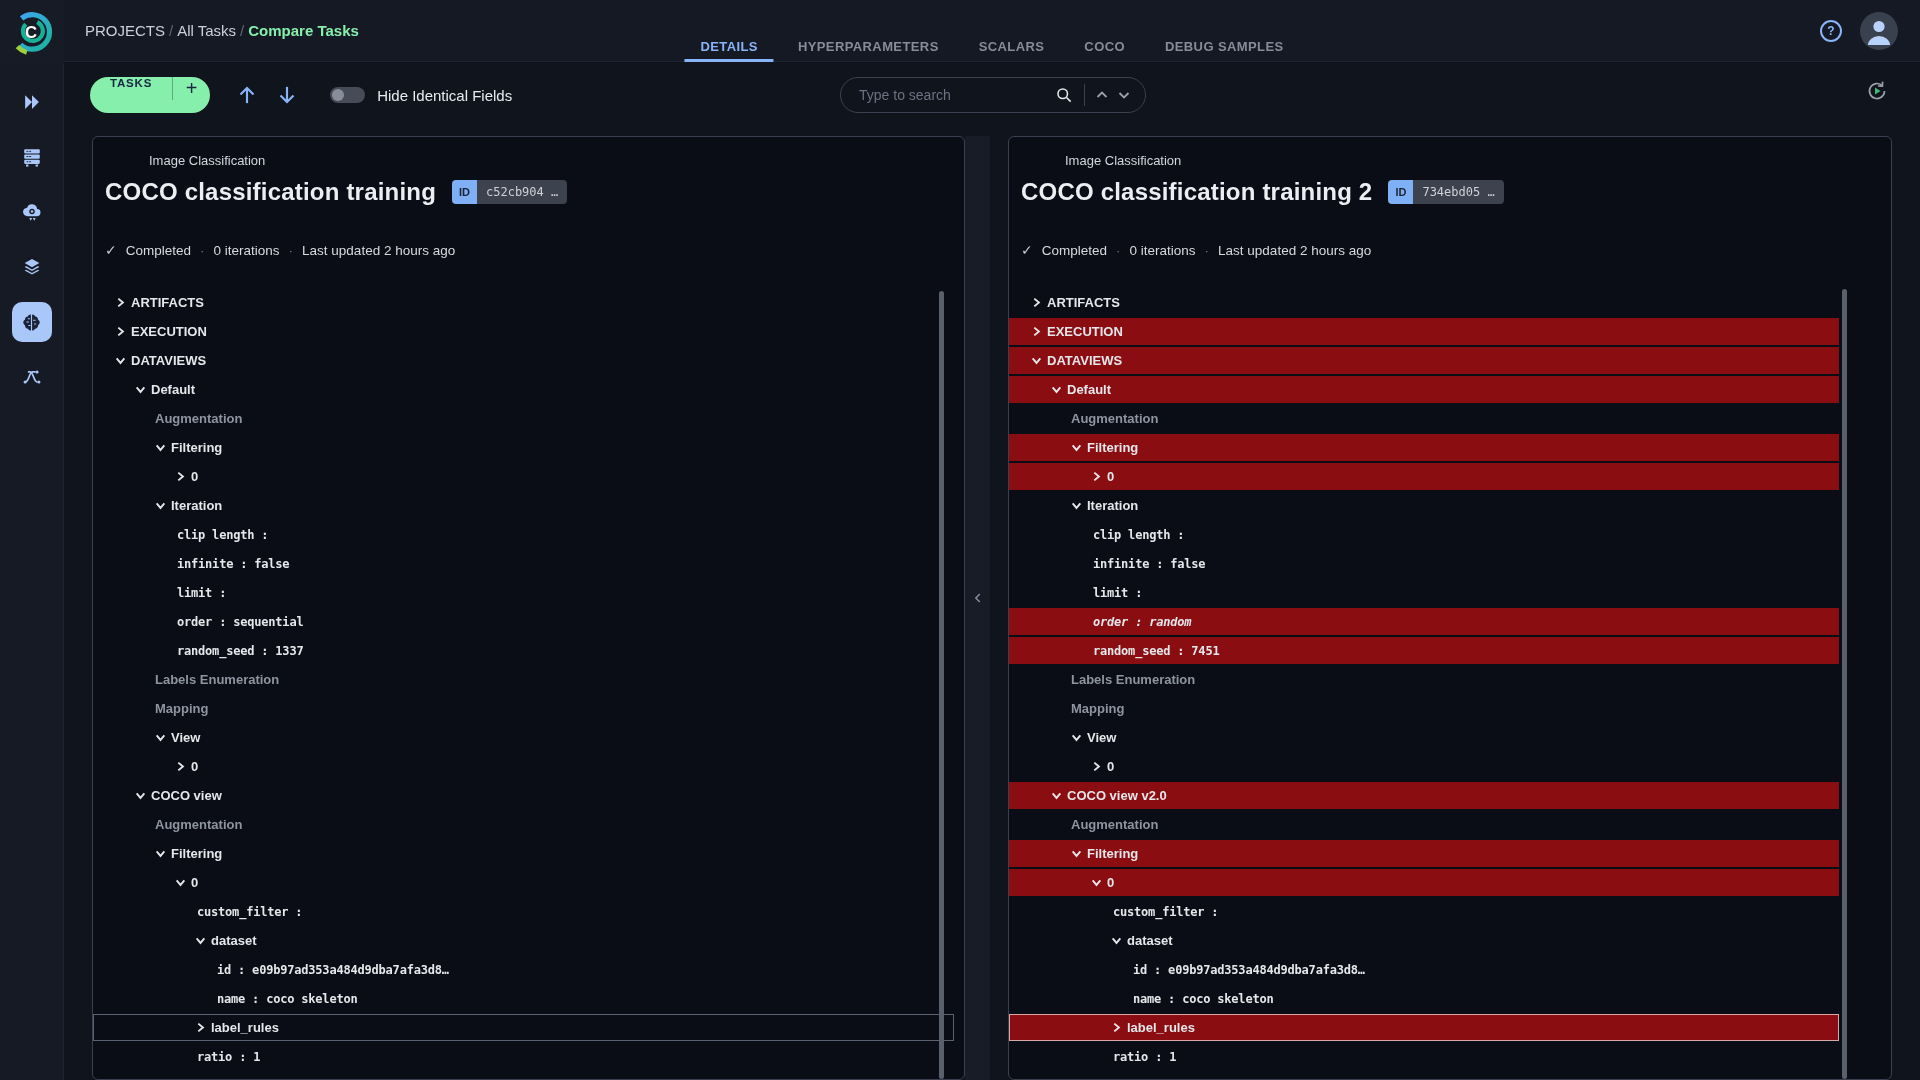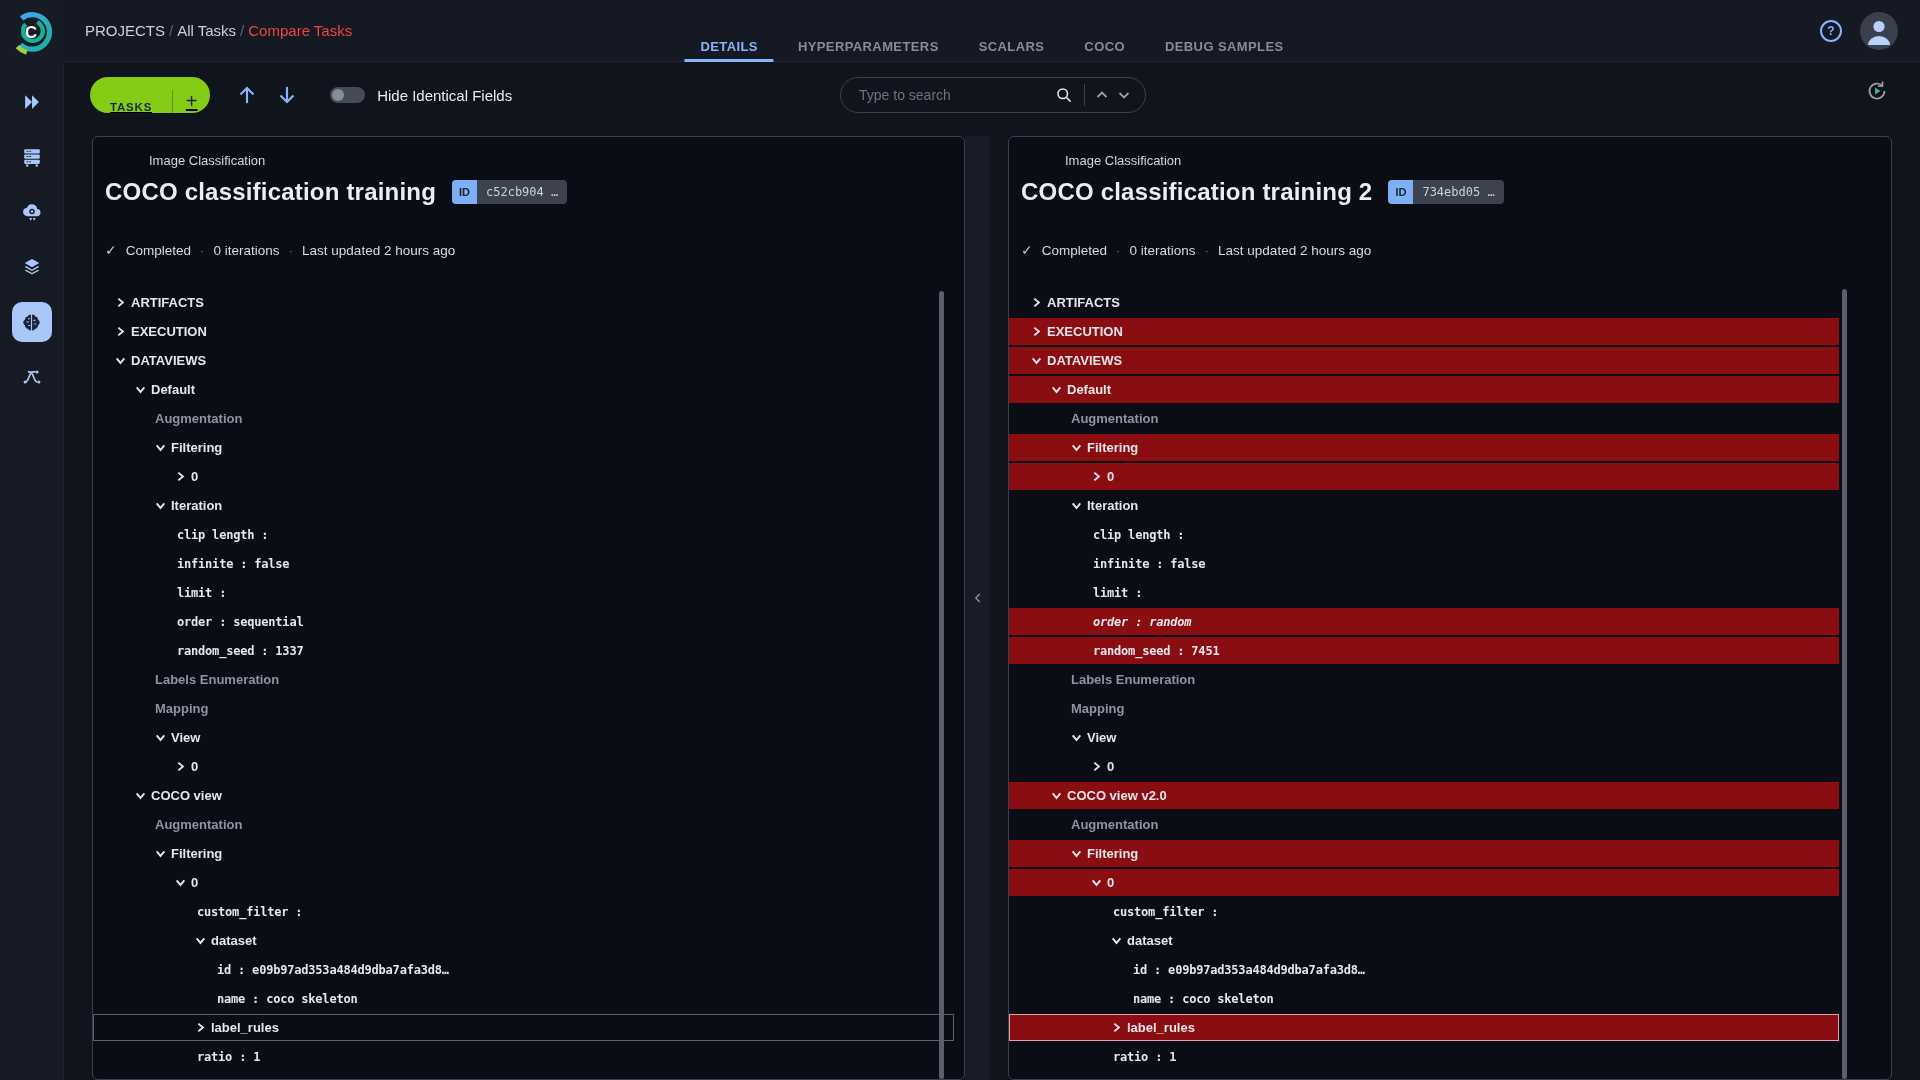--- a/index.html
+++ b/index.html
@@ -17,36 +17,36 @@
   .rail-btn { width:40px; height:40px; border-radius:10px; display:flex; align-items:center;
               justify-content:center; color:#a9c7f9; margin-bottom:15px; cursor:pointer; }
   .rail-btn.active { background:#a9c7f9; color:#1b2338; }
 
   
   .topbar { position:absolute; left:64px; top:0; width:1856px; height:62px; background:#151924;
             border-bottom:1px solid #20242f; display:flex; align-items:center; }
   .breadcrumb { display:flex; align-items:center; gap:4px; padding-left:21px; font-size:15px; }
   .crumb { color:#ccd0d8; cursor:pointer; }
   .crumb-sep { color:#5f6572; }
-  .crumb.current { color:#ef4444; font-weight:400; }
+  .crumb.current { color:#86efac; font-weight:700; }
   .tabs { position:absolute; left:50%; transform:translateX(-50%); bottom:-1px; display:flex; gap:8px; }
   .tab { height:46px; line-height:62px; padding:0 16px; font-size:13px; font-weight:700;
          letter-spacing:.4px; color:#868c99; border-bottom:3px solid transparent; cursor:pointer; }
   .tab.active { color:#8ab4f8; border-bottom-color:#8ab4f8; }
   .topbar-right { position:absolute; right:22px; top:0; height:62px; display:flex; gap:18px; align-items:center; }
   .help-badge { width:22px; height:22px; border-radius:50%; border:2px solid #8ab4f8; color:#8ab4f8;
                 font-size:12px; font-weight:700; display:flex; align-items:center; justify-content:center; cursor:pointer; }
   .avatar { width:38px; height:38px; border-radius:50%; background:#39404e; overflow:hidden;
             display:flex; align-items:flex-end; justify-content:center; cursor:pointer; }
 
   
   .toolbar { position:absolute; left:64px; top:62px; width:1856px; height:66px;
              display:flex; align-items:center; }
-  .tasks-pill { margin-left:26px; height:36px; border-radius:18px; background:#84cc16; display:flex;
-                align-items:flex-end; overflow:hidden; cursor:pointer;text-decoration:underline; }
+  .tasks-pill { margin-left:26px; height:36px; border-radius:18px; background:#86efac; display:flex;
+                align-items:flex-start; overflow:hidden; cursor:pointer; }
   .tasks-pill .seg { display:flex; align-items:center; justify-content:center; color:#182743; }
   .seg-label { padding:0 20px; font-size:11.5px; font-weight:700; letter-spacing:.8px; }
   .seg-add { width:38px; font-size:20px; border-left:1px solid rgba(24,39,67,.35); }
   .nav-arrow { margin-left:24px; width:26px; height:26px; color:#8ab4f8; cursor:pointer; }
   .nav-arrow + .nav-arrow { margin-left:14px; }
   .toggle { margin-left:30px; width:35px; height:16px; border-radius:9px; background:#454b57;
             position:relative; cursor:pointer; }
   .toggle .knob { position:absolute; left:2px; top:2px; width:12px; height:12px; border-radius:50%; background:#878e99; }
   .toggle-label { margin-left:12px; font-size:15px; color:#e9ebee; }
   .searchbox { position:absolute; left:776px; top:15px; width:306px; height:36px; border:1px solid #3b4150;

